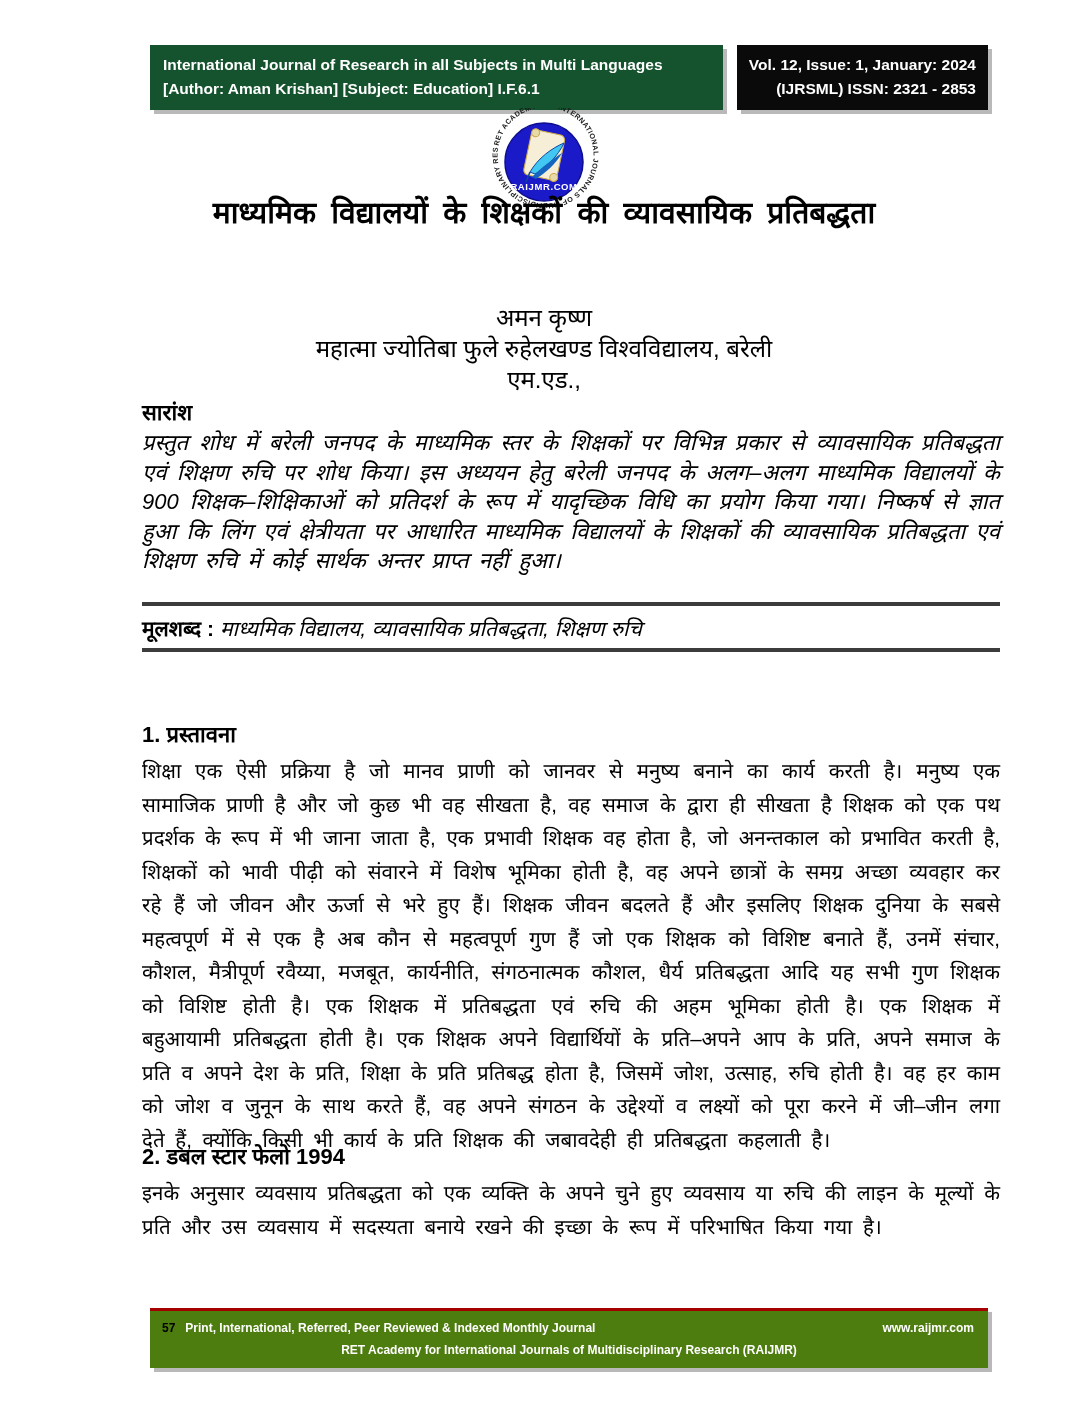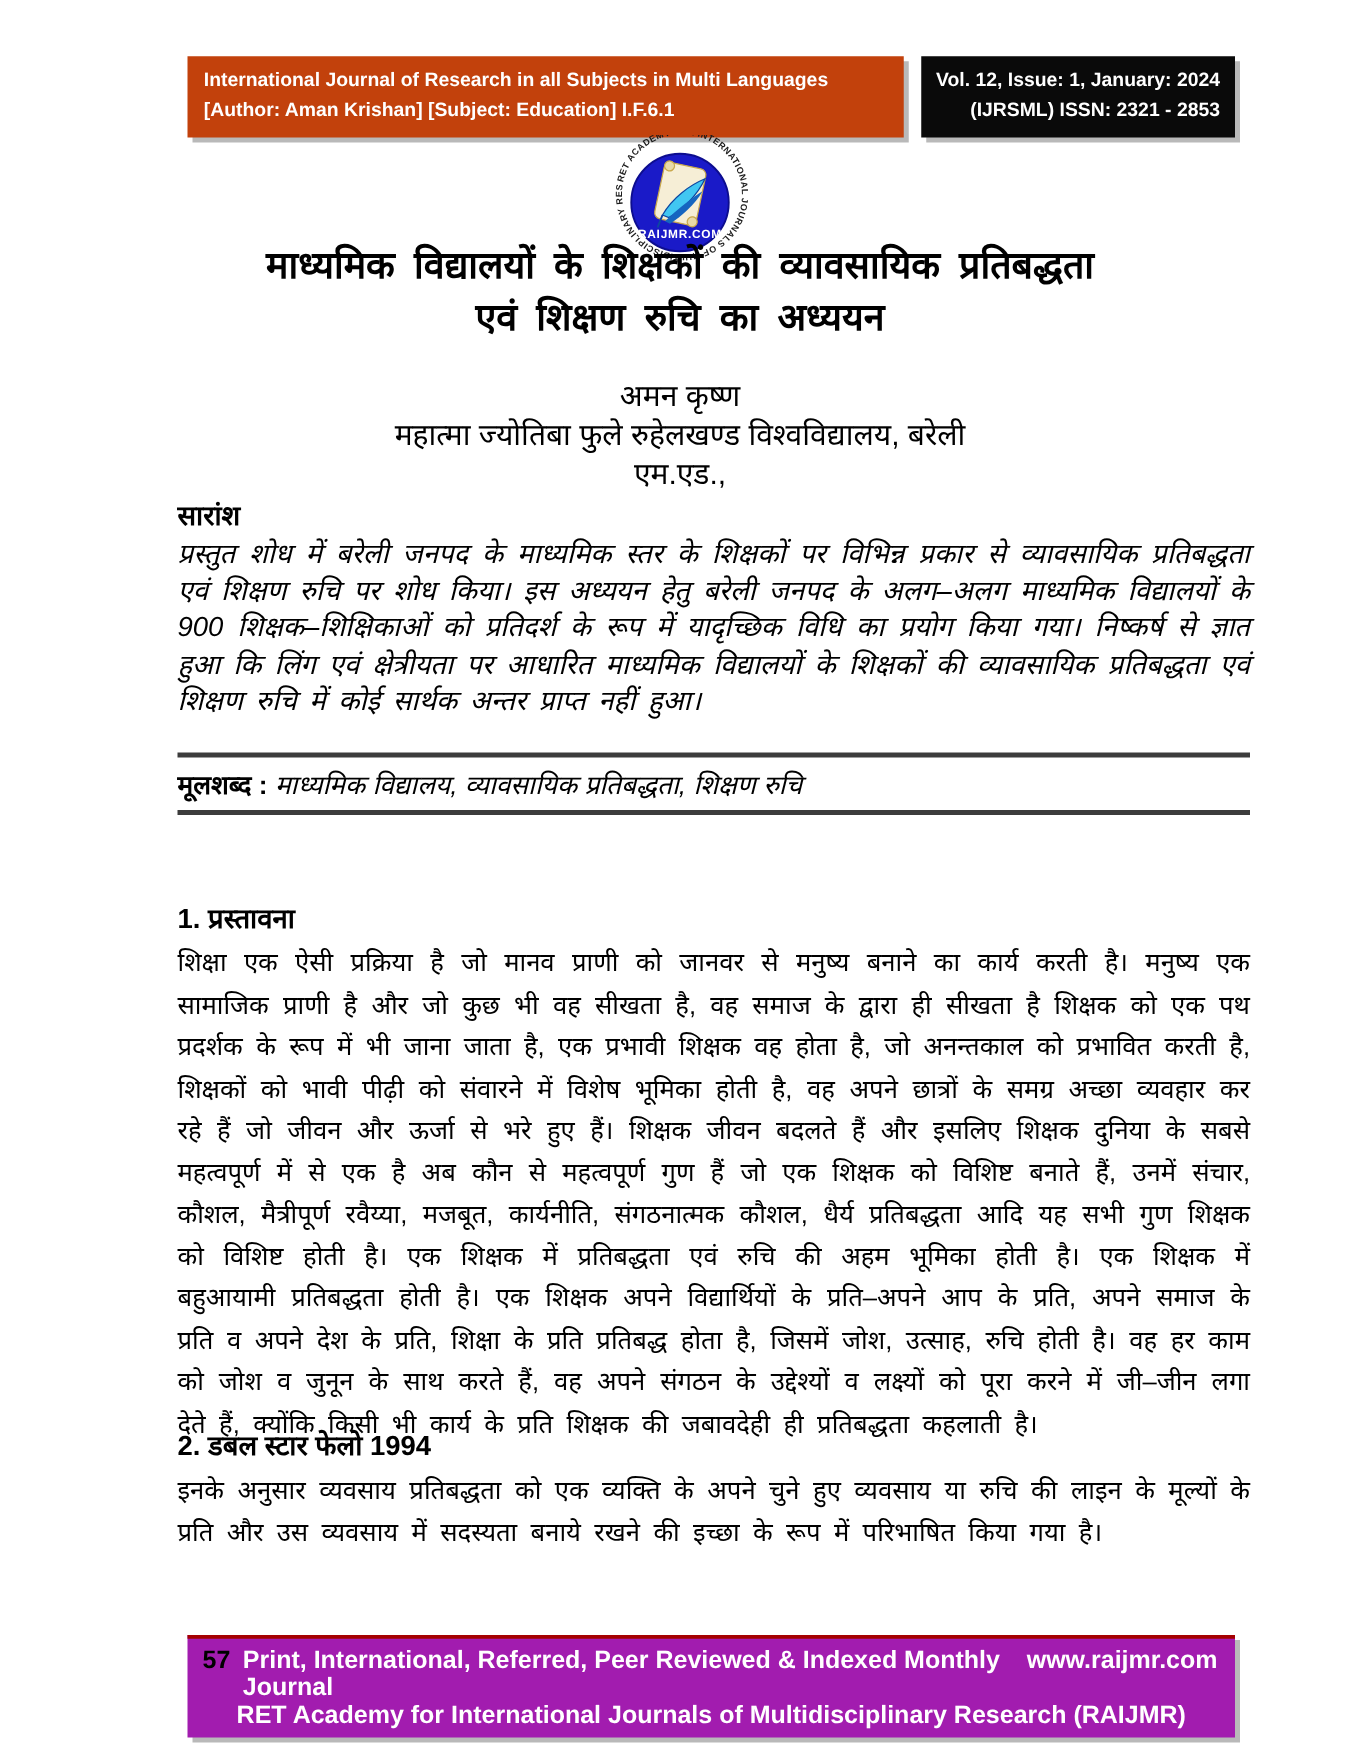--- a/index.html
+++ b/index.html
@@ -6,21 +6,21 @@
   body{
     width:1088px;height:1408px;background:#ffffff;position:relative;
     font-family:"Liberation Sans","DejaVu Sans",sans-serif;color:#000;
     overflow:hidden;
   }
   .page{position:absolute;inset:0;}
 
   
   .header{position:absolute;left:150px;top:45px;width:838px;display:flex;}
   .header-left{
-    width:560px;background:#c2410c;color:#fff;font-weight:bold;
+    width:560px;background:#14532d;color:#fff;font-weight:bold;
     font-size:15.5px;line-height:24px;padding:8px 0 9px 13px;
     box-shadow:4px 4px 0 #b9b9b9;
   }
   .header-right{
     flex:1;background:#0a0a0a;color:#fff;font-weight:bold;
     font-size:15.5px;line-height:24px;text-align:right;
     padding:8px 12px 9px 0;margin-left:14px;
     box-shadow:4px 4px 0 #b9b9b9;
   }
 
@@ -58,21 +58,21 @@
   .section1{position:absolute;left:142px;top:672px;width:858px;margin-top:48px;}
   .section2{position:absolute;left:142px;top:1142px;width:858px;}
   .section h2{font-size:22px;font-weight:bold;margin:0 0 4px 0;line-height:30px;}
   .section p{
     margin:0;font-size:20.5px;line-height:33.5px;text-align:justify;word-spacing:5px;
   }
 
   
   .footer{
     position:absolute;left:150px;top:1308px;width:838px;
-    background:#a21caf;color:#fff;font-weight:bold;font-size:20px;
+    background:#4d7c0f;color:#fff;font-weight:bold;font-size:12px;
     padding:6px 0 7px 0;box-shadow:4px 4px 0 #b9b9b9;
     border-top:3px solid #a50000;
   }
   .footer-line1{display:flex;align-items:baseline;line-height:22px;}
   .footer-page{color:#000;padding:0 10px 0 12px;}
   .footer-left{flex:1;}
   .footer-site{padding-right:14px;}
   .footer-line2{text-align:center;line-height:22px;}
 </style>
 </head>
@@ -109,21 +109,20 @@
         <path d="M44,64 C52,50 66,40 78,35 C72,48 60,60 49,66 Z" fill="#41c7f2" stroke="#0d47a1" stroke-width="1"></path>
         <path d="M46,69 C56,59 68,50 76,45 C70,56 59,65 50,71 Z" fill="#1565c0"></path>
         <path d="M44,64 L40,74" stroke="#0d47a1" stroke-width="1.6" fill="none"></path>
       </g>
       <text x="58" y="82" text-anchor="middle" font-size="9.5" font-weight="bold" fill="#ffffff" letter-spacing="0.6" font-family="Liberation Sans, sans-serif">RAIJMR.COM</text>
     </svg>
   </div>
 
   <h1 class="title">
     <span>माध्यमिक विद्यालयों के शिक्षकों की व्यावसायिक प्रतिबद्धता</span><br>
-    <span>एवं शिक्षण रुचि का अध्ययन</span>
   </h1>
 
   <div class="authors">
     <div>अमन कृष्ण</div>
     <div>महात्मा ज्योतिबा फुले रुहेलखण्ड विश्वविद्यालय, बरेली</div>
     <div>एम.एड.,</div>
   </div>
 
   <div class="abstract-heading">सारांश</div>
   <div class="abstract">प्रस्तुत शोध में बरेली जनपद के माध्यमिक स्तर के शिक्षकों पर विभिन्न प्रकार से व्यावसायिक प्रतिबद्धता एवं शिक्षण रुचि पर शोध किया। इस अध्ययन हेतु बरेली जनपद के अलग–अलग माध्यमिक विद्यालयों के 900 शिक्षक–शिक्षिकाओं को प्रतिदर्श के रूप में यादृच्छिक विधि का प्रयोग किया गया। निष्कर्ष से ज्ञात हुआ कि लिंग एवं क्षेत्रीयता पर आधारित माध्यमिक विद्यालयों के शिक्षकों की व्यावसायिक प्रतिबद्धता एवं शिक्षण रुचि में कोई सार्थक अन्तर प्राप्त नहीं हुआ।</div>

